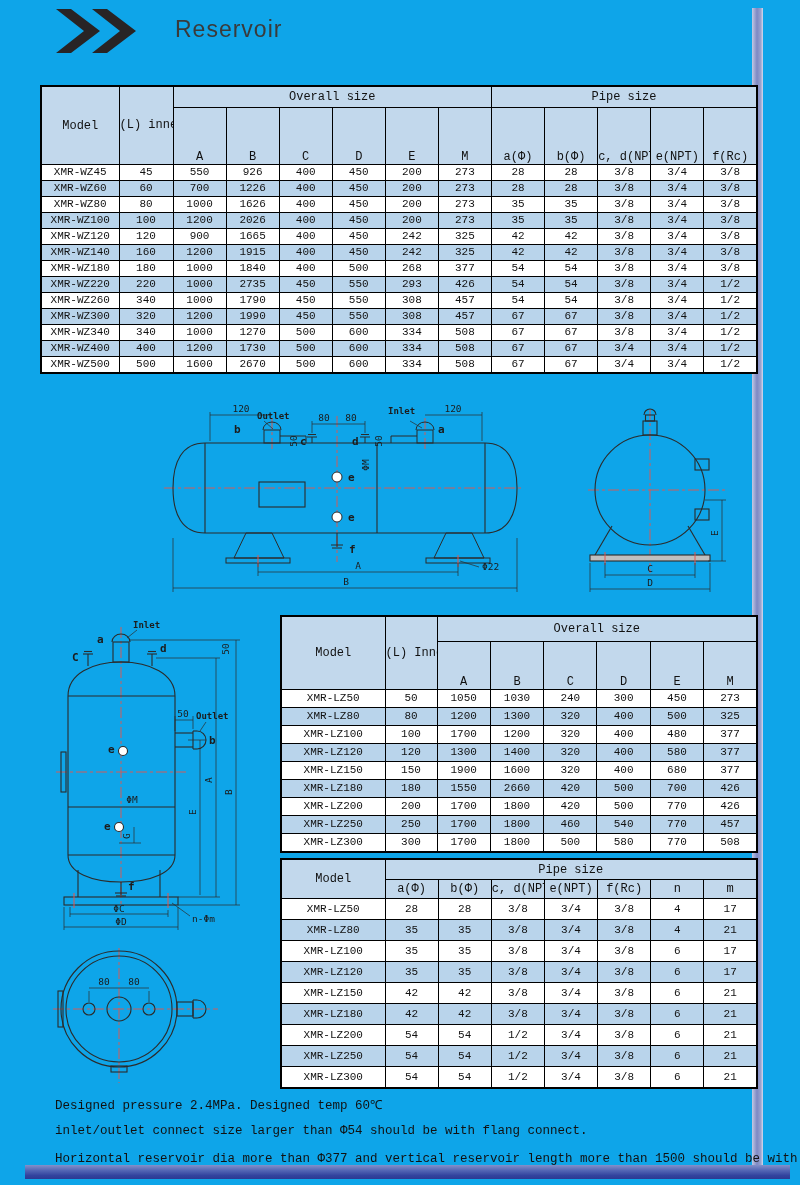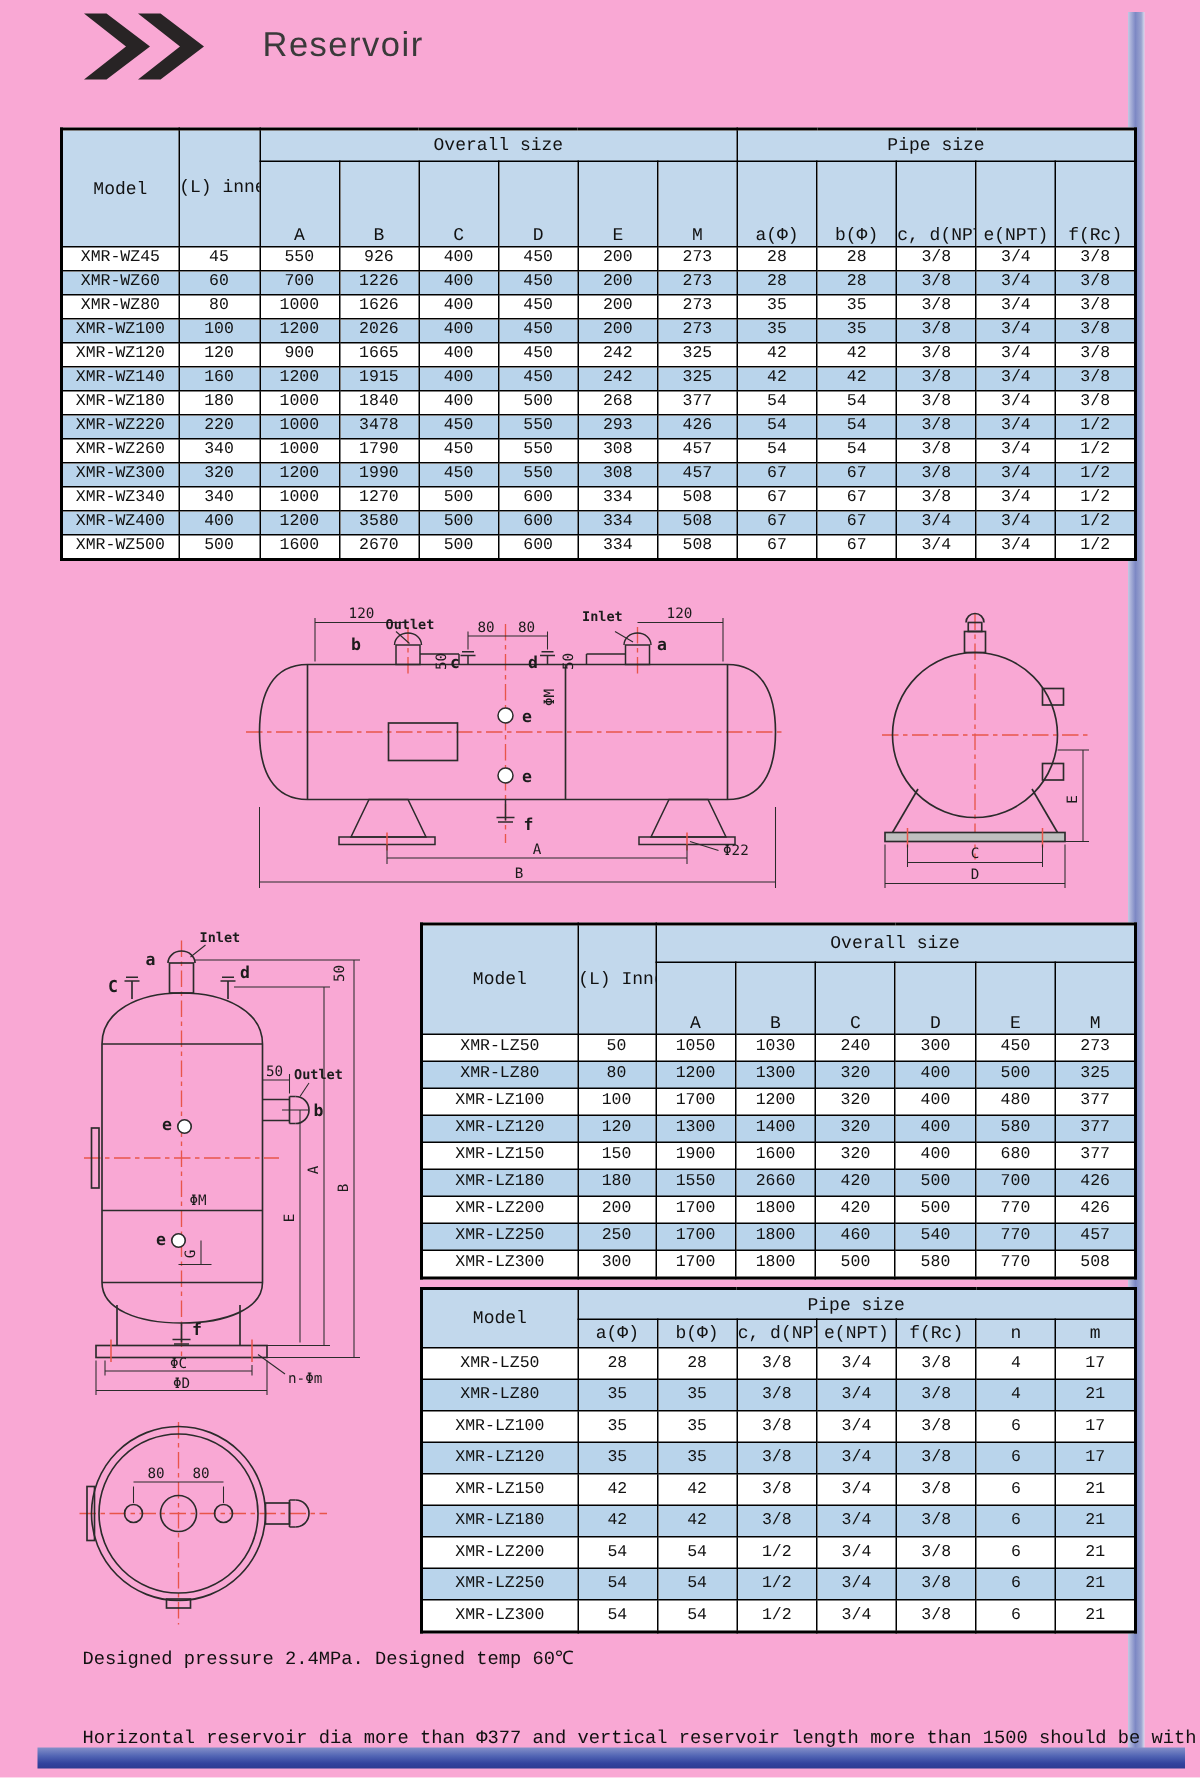--- a/index.html
+++ b/index.html
@@ -1,16 +1,16 @@
 <!DOCTYPE html>
 <html><head>
 <meta charset="utf-8">
 <style>
   html,body{margin:0;padding:0;background:#ffffff;}
-  #page{position:relative;width:800px;height:1185px;background:#f9a8d4;overflow:hidden;
+  #page{position:relative;width:800px;height:1185px;background:#0ea5e9;overflow:hidden;
         font-family:"Liberation Mono","DejaVu Sans Mono",monospace;color:#111;}
   .abs{position:absolute;}
 
   
   #logo{left:54px;top:6px;width:92px;height:50px;}
   #title{left:175px;top:16px;font-family:"Liberation Sans","DejaVu Sans",sans-serif;
          font-size:23px;color:#3a3a3a;letter-spacing:1px;}
 
   
   #edge-right{left:752px;top:8px;width:11px;height:1160px;
@@ -195,21 +195,21 @@
           <td>54</td>
           <td>54</td>
           <td>3/8</td>
           <td>3/4</td>
           <td>3/8</td>
         </tr>
         <tr>
           <td>XMR-WZ220</td>
           <td>220</td>
           <td>1000</td>
-          <td>3478</td>
+          <td>2735</td>
           <td>450</td>
           <td>550</td>
           <td>293</td>
           <td>426</td>
           <td>54</td>
           <td>54</td>
           <td>3/8</td>
           <td>3/4</td>
           <td>1/2</td>
         </tr>
@@ -255,21 +255,21 @@
           <td>67</td>
           <td>67</td>
           <td>3/8</td>
           <td>3/4</td>
           <td>1/2</td>
         </tr>
         <tr>
           <td>XMR-WZ400</td>
           <td>400</td>
           <td>1200</td>
-          <td>3580</td>
+          <td>1730</td>
           <td>500</td>
           <td>600</td>
           <td>334</td>
           <td>508</td>
           <td>67</td>
           <td>67</td>
           <td>3/4</td>
           <td>3/4</td>
           <td>1/2</td>
         </tr>
@@ -743,15 +743,16 @@
           <td>1/2</td>
           <td>3/4</td>
           <td>3/8</td>
           <td>6</td>
           <td>21</td>
         </tr>
       </tbody>
   </table>
 
   <div id="foot1" class="abs footline">Designed pressure 2.4MPa. Designed temp 60℃</div>
+  <div id="foot2" class="abs footline">inlet/outlet connect size larger than Φ54 should be with flang connect.</div>
   <div id="foot3" class="abs footline">Horizontal reservoir dia more than Φ377 and vertical reservoir length more than 1500 should be with 3pcs level glass.</div>
 
 </div>
 
 </body></html>

